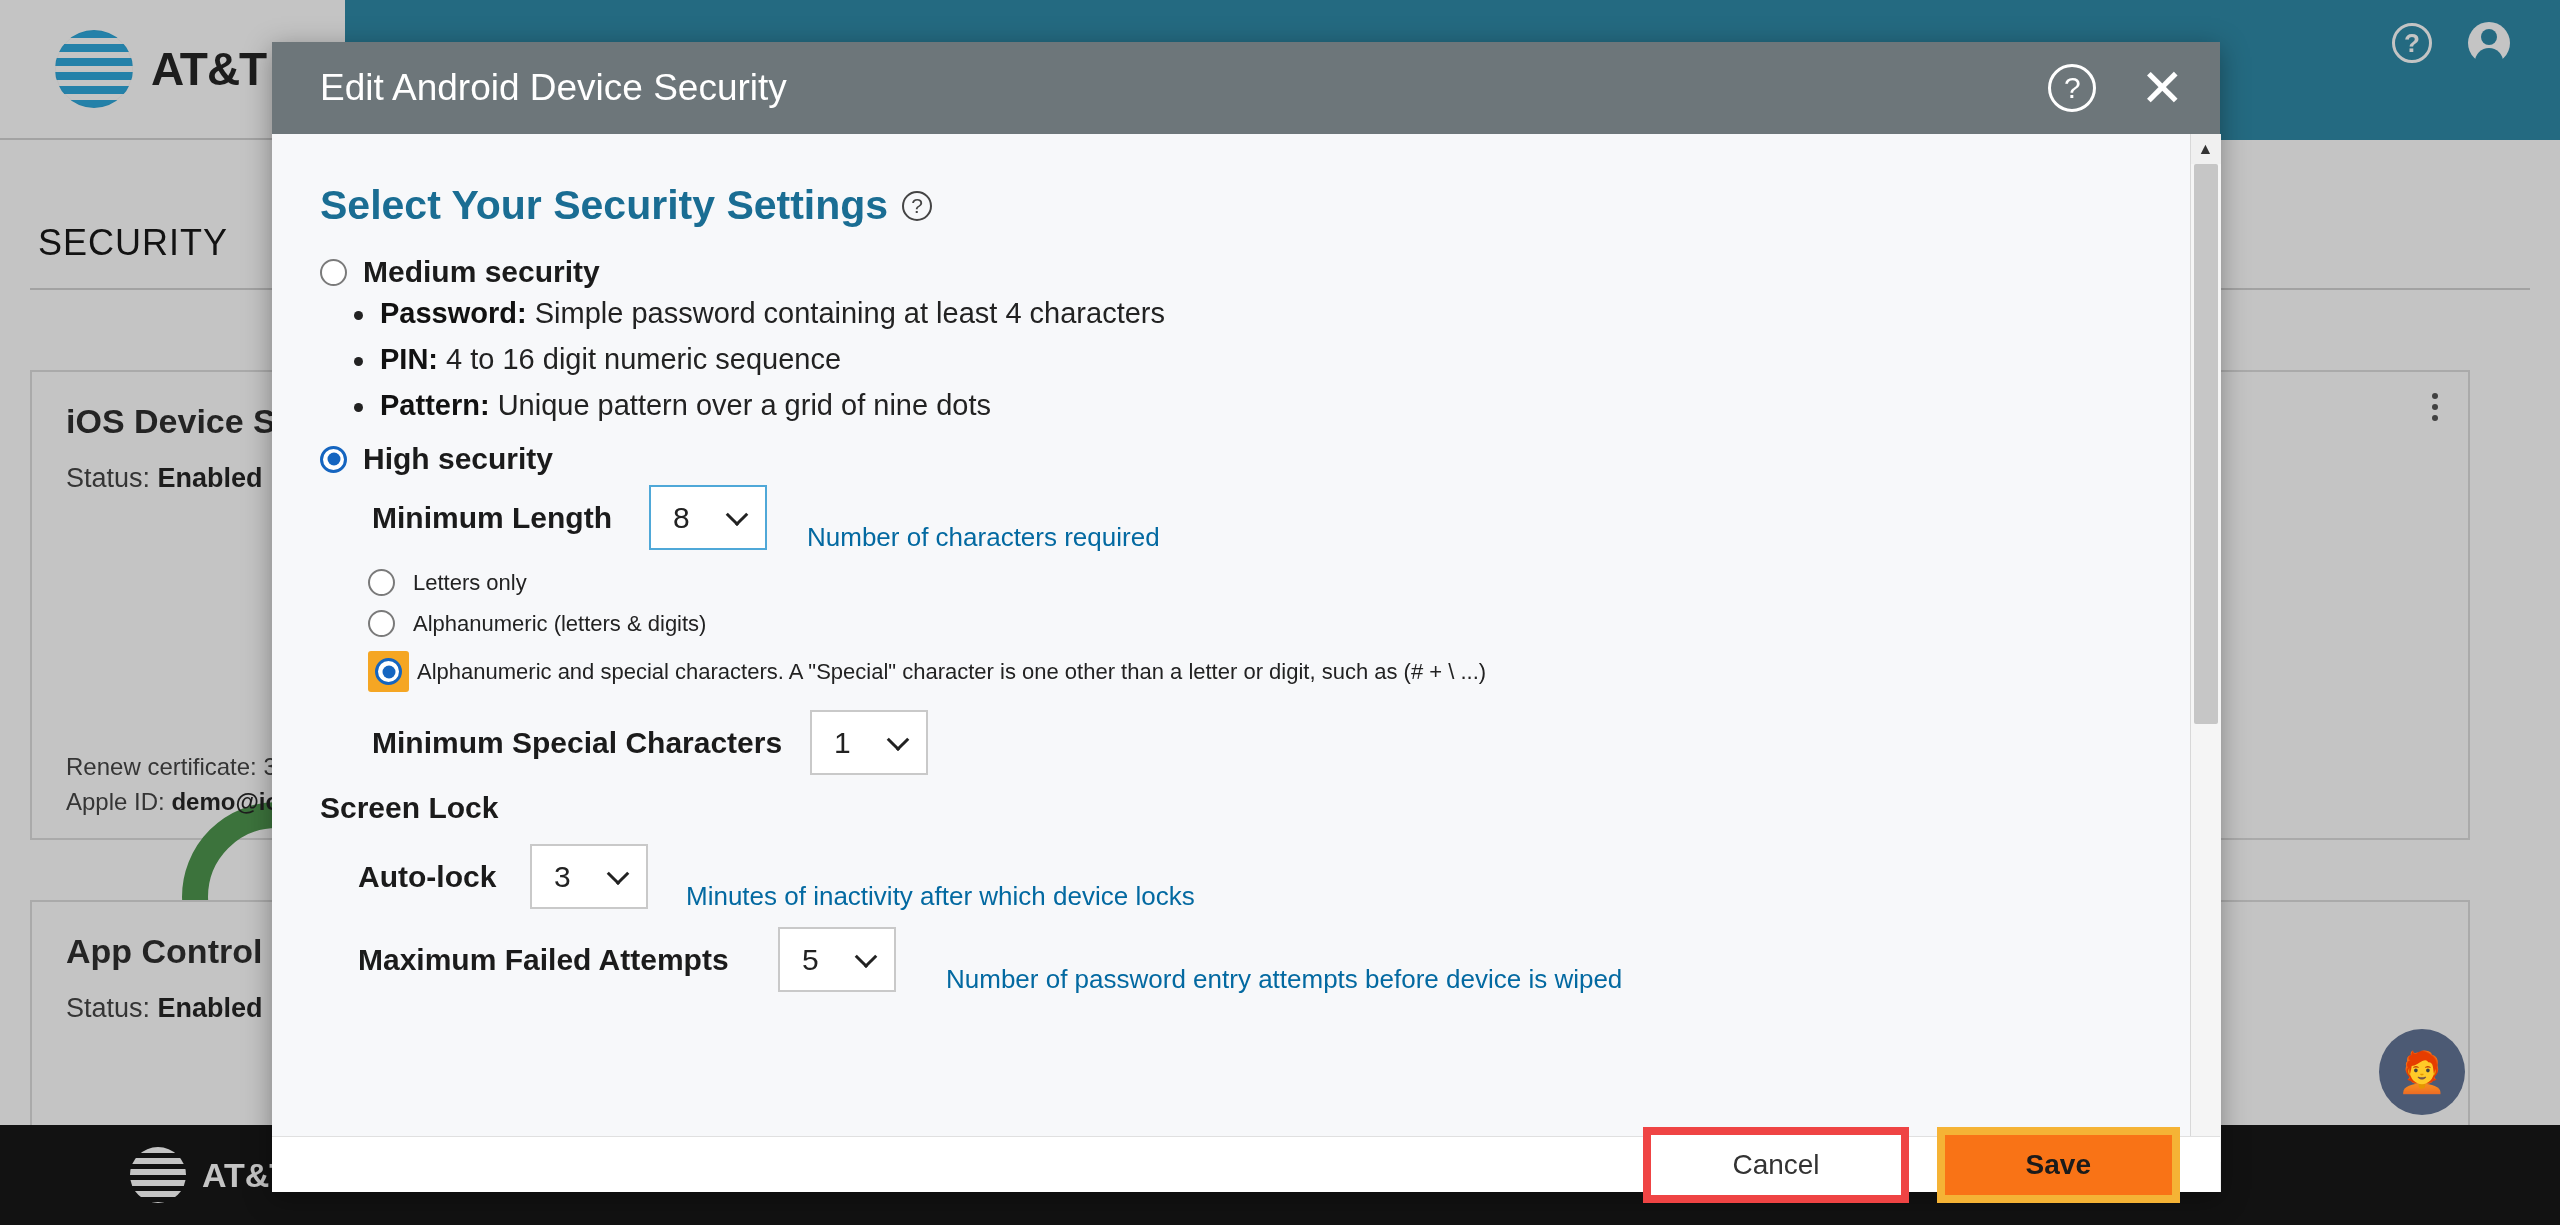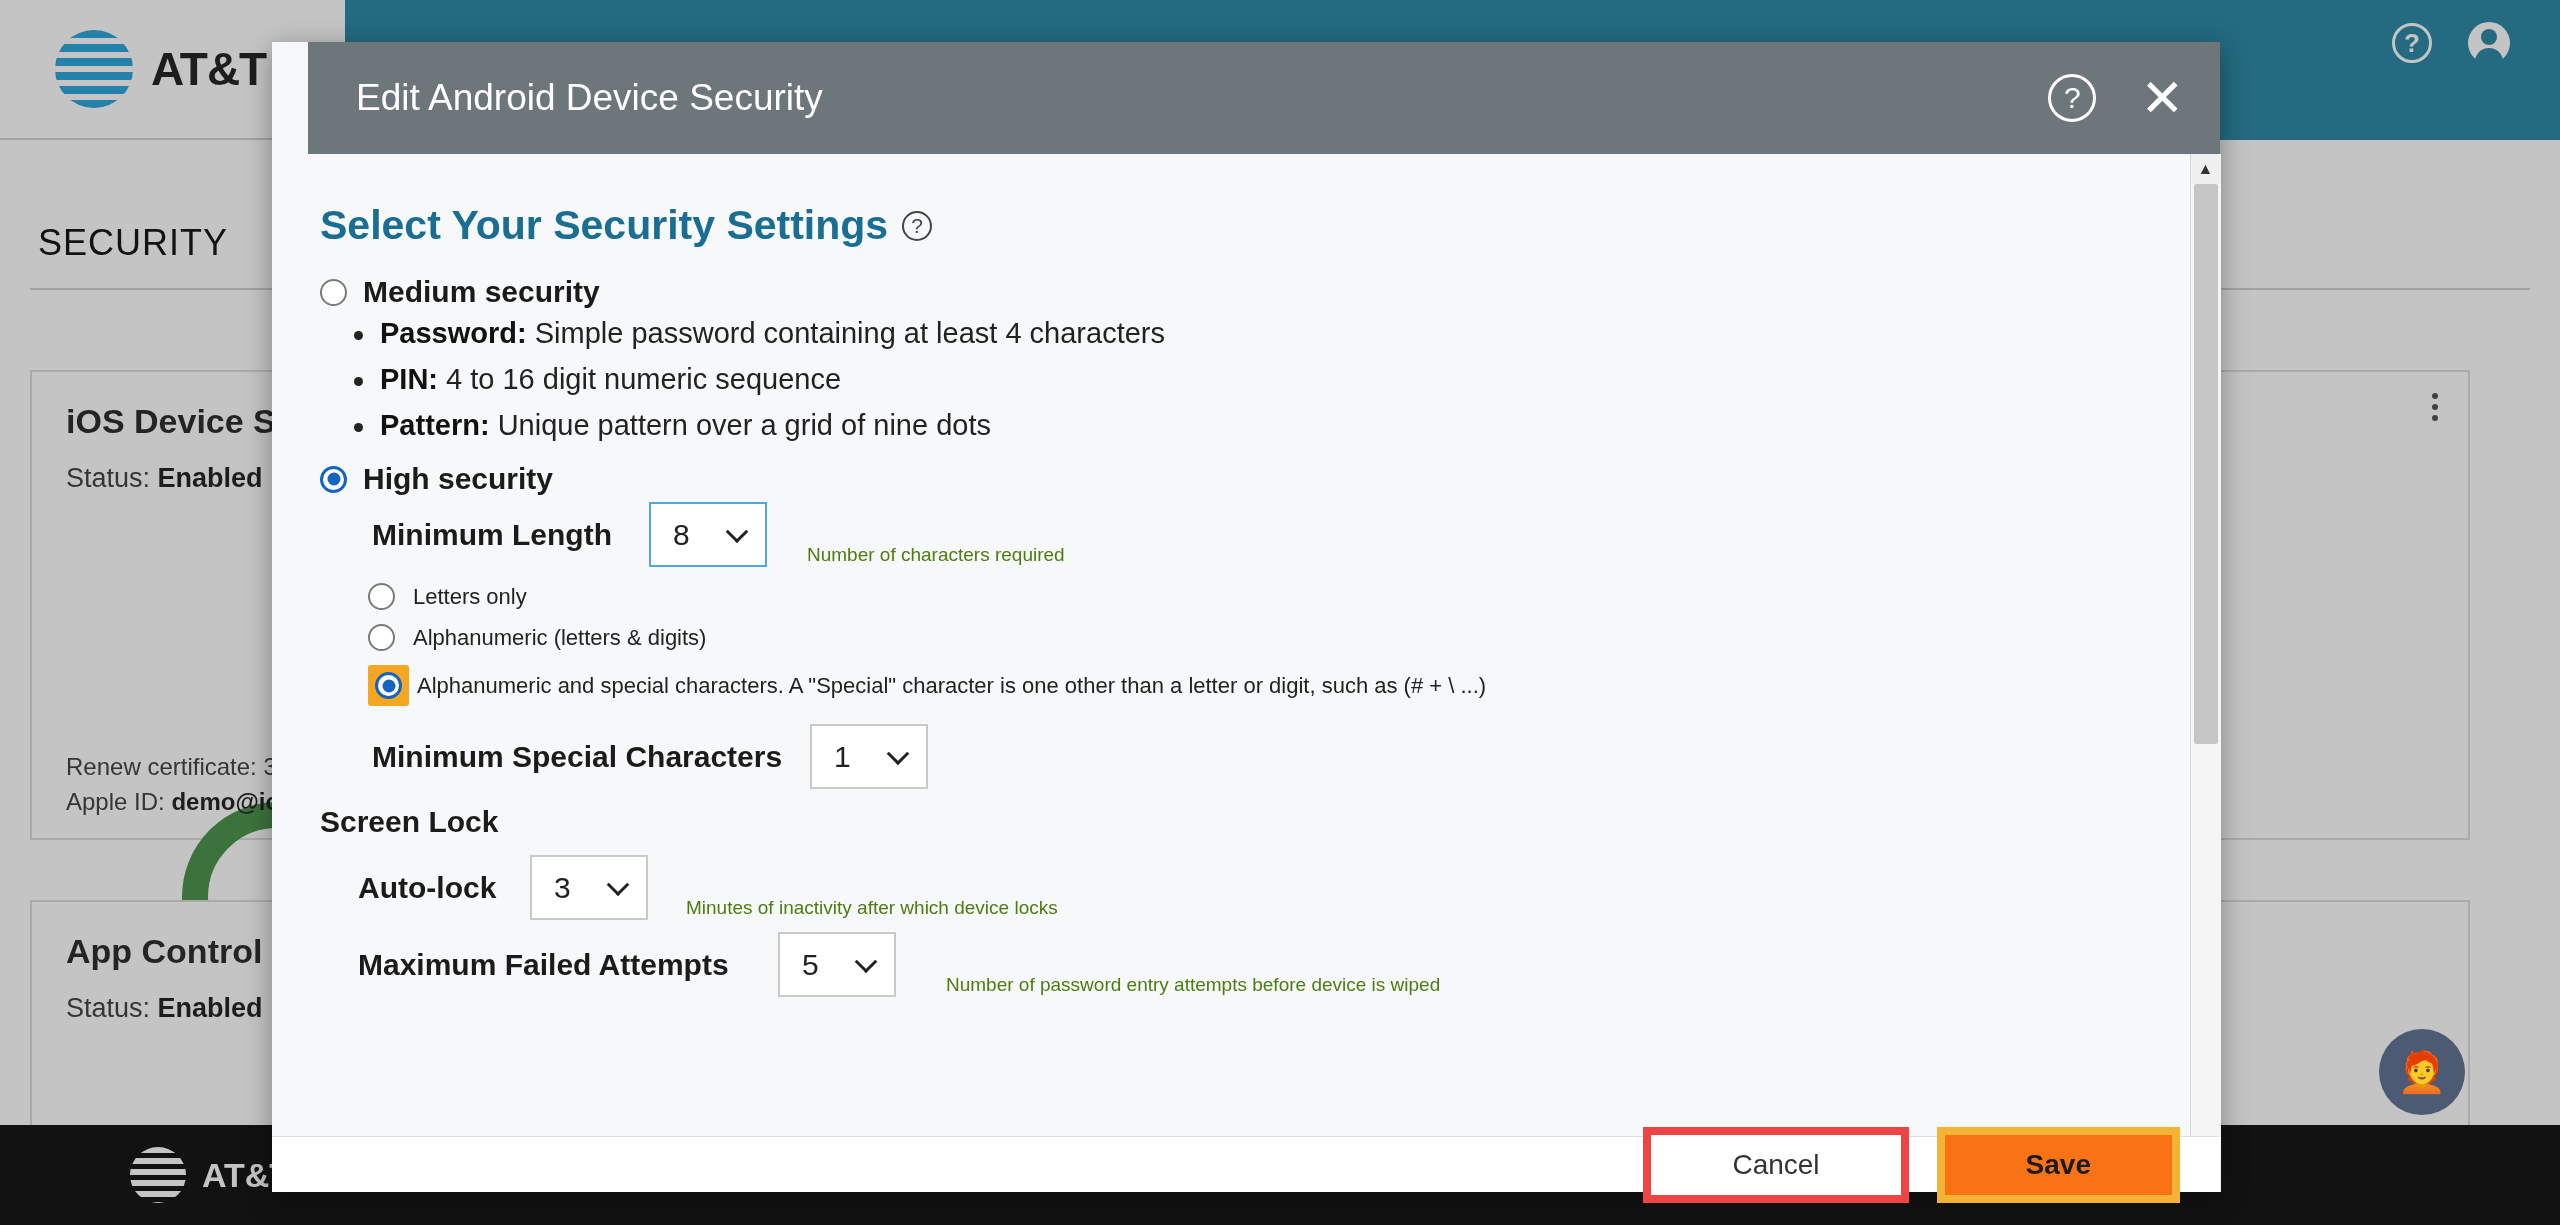--- a/index.html
+++ b/index.html
@@ -163,26 +163,25 @@
   .modal {
     position: absolute;
     left: 272px; top: 42px;
     width: 1948px; height: 1150px;
     z-index: 60;
     box-shadow: 0 6px 26px rgba(0,0,0,0.35);
     display: flex; flex-direction: column;
     background: #f7f8fa;
   }
   .modal-header {
-    height: 112px;
+    height: 92px;
     background: #6d767a;
     display: flex; align-items: center;
     padding: 0 36px 0 48px;
     flex: 0 0 auto;
-    margin-left: 36px;
   }
   .modal-title {
     color: #ffffff; font-size: 37px; flex: 1;
   }
   .hdr-help {
     width: 48px; height: 48px; border-radius: 50%;
     border: 3px solid #ffffff; color: #ffffff;
     font-size: 30px;
     display: flex; align-items: center; justify-content: center;
     margin-right: 44px; cursor: pointer;
@@ -270,21 +269,21 @@
   ul.bullets li b { font-weight: bold; color: #111; }
 
   .field-row {
     display: flex; align-items: center;
     margin: 0 0 10px 0;
   }
   .field-label {
     font-size: 30px; font-weight: bold; color: #1b1b1b;
   }
   .field-hint {
-    font-size: 19px; color: #4d7c0f; margin-top: 40px;
+    font-size: 26px; color: #0369a1; margin-top: 40px;
   }
   select.dd {
     font-family: "Liberation Sans", sans-serif;
     font-size: 30px; color: #222;
     background: #ffffff;
     border: 2px solid #c9c9c9;
     padding: 14px 14px 14px 22px;
     appearance: none; -webkit-appearance: none;
     border-radius: 0;
     cursor: pointer;

